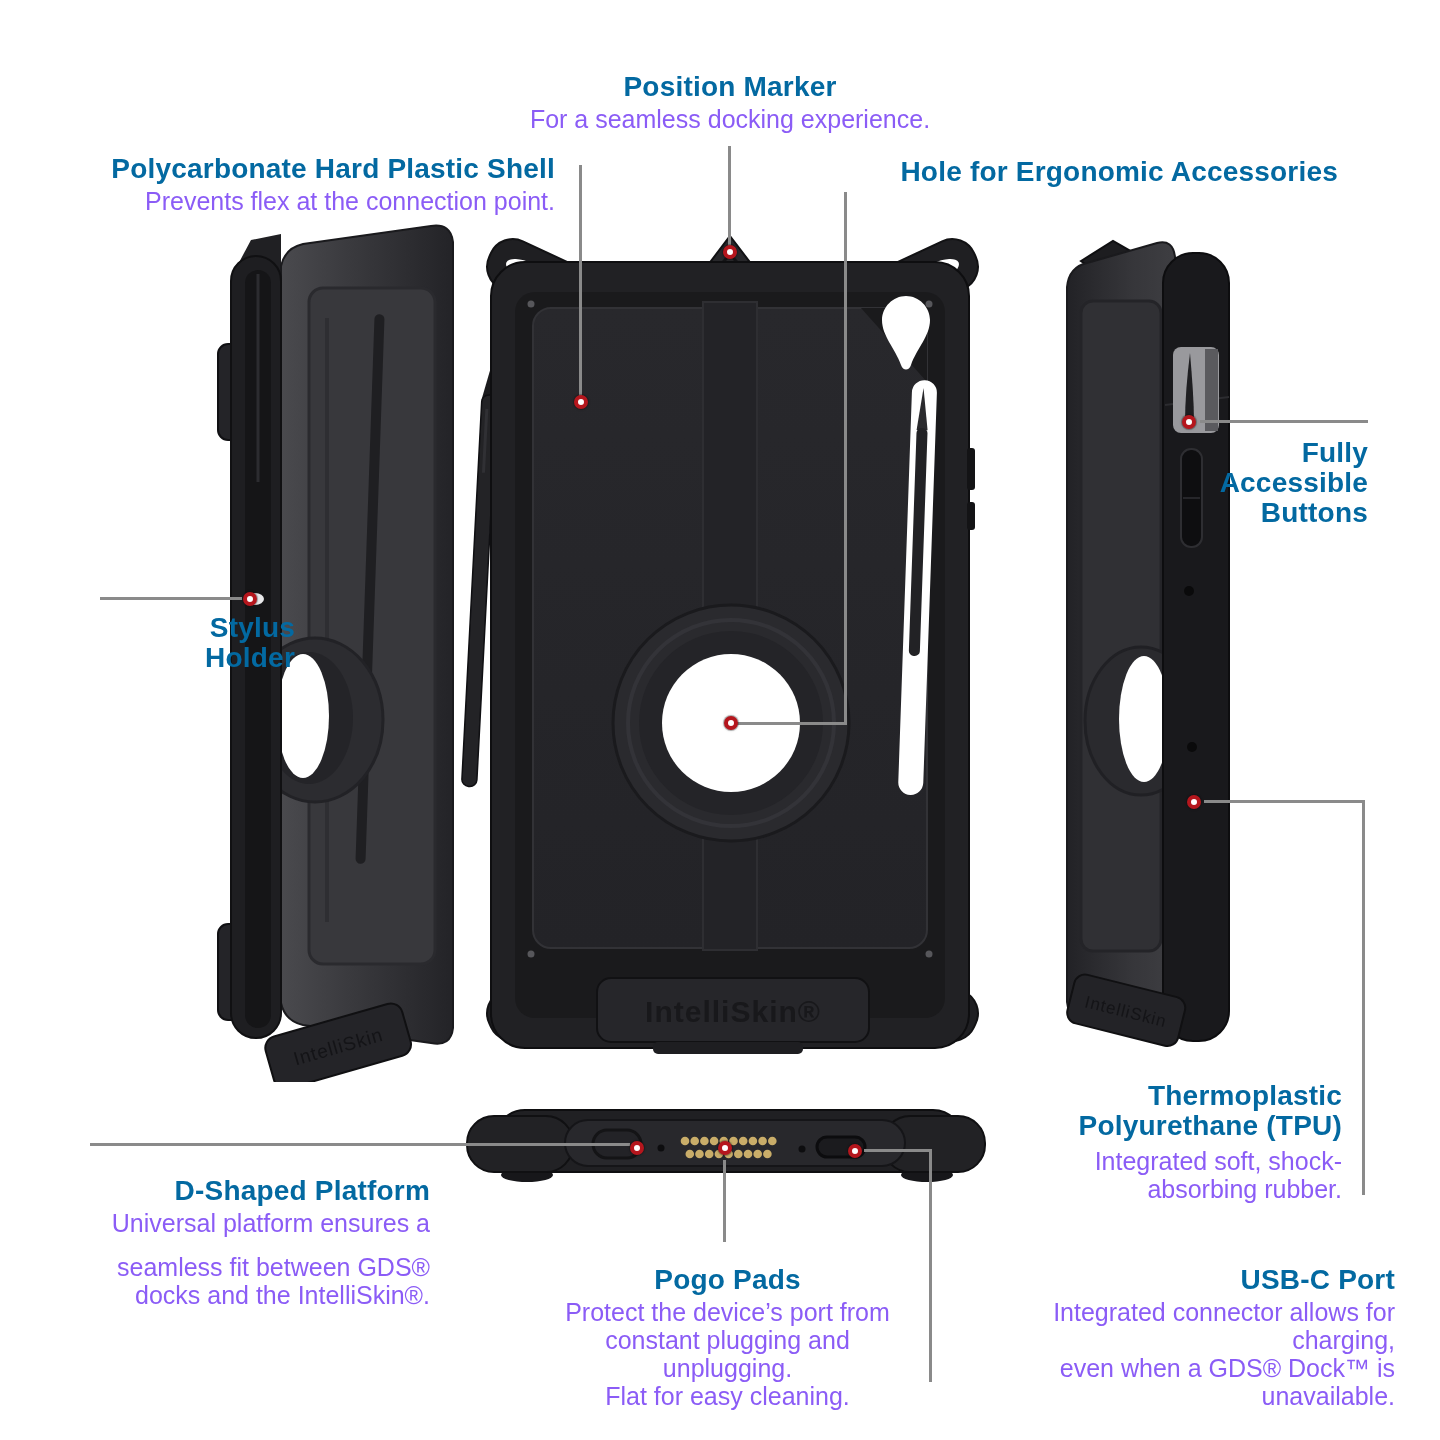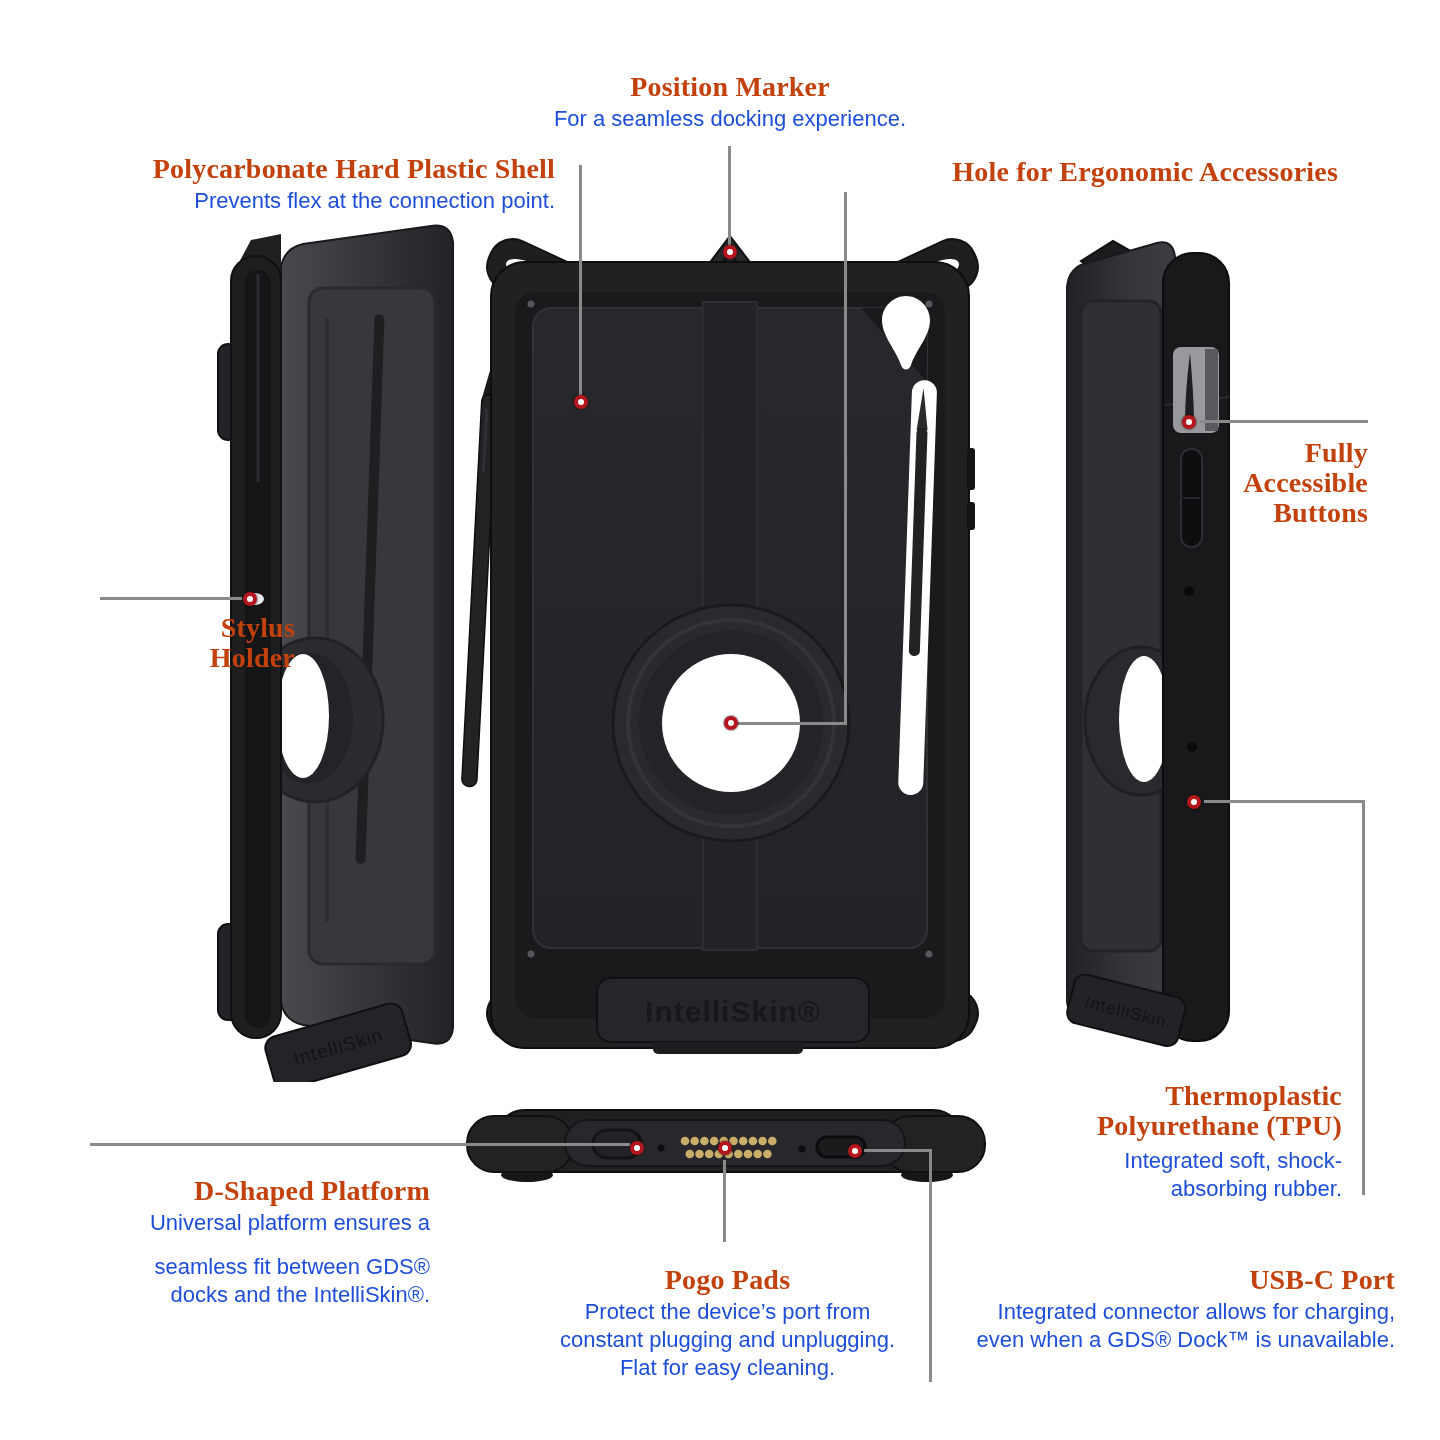--- a/index.html
+++ b/index.html
@@ -14,23 +14,23 @@
     position:absolute; width:14px; height:14px; background:#ffffff;
     border:4px solid #b5161d; border-radius:50%;
     transform:translate(-50%,-50%);
     box-shadow:0 0 0 1px rgba(20,20,20,.25), 0 0 3px rgba(0,0,0,.3);
     z-index:30;
   }
   .block { position:absolute; z-index:40; }
   .t-c { text-align:center; }
   .t-r { text-align:right; }
   .t-l { text-align:right; }
-  .callout-title { font-weight:bold; font-size:28px; line-height:33px; color:#c2410c; letter-spacing:.2px;font-family:Liberation Serif, serif; }
+  .callout-title { font-weight:bold; font-size:28px; line-height:33px; color:#0369a1; letter-spacing:.2px; }
   .callout-title.tight { line-height:30px; }
-  .callout-desc { font-size:22px; line-height:28px; color:#1d4ed8; margin-top:2px; }
+  .callout-desc { font-size:25px; line-height:28px; color:#8b5cf6; margin-top:2px; }
 </style>
 </head>
 <body>
 
 <div class="stage">
 
   <svg class="dev" style="left:215px; top:222px;" width="255" height="860" viewBox="0 0 255 860">
     <defs>
       <linearGradient id="gLeft" x1="0" y1="0" x2="1" y2="0">
         <stop offset="0" stop-color="#4a4a4e"></stop>

